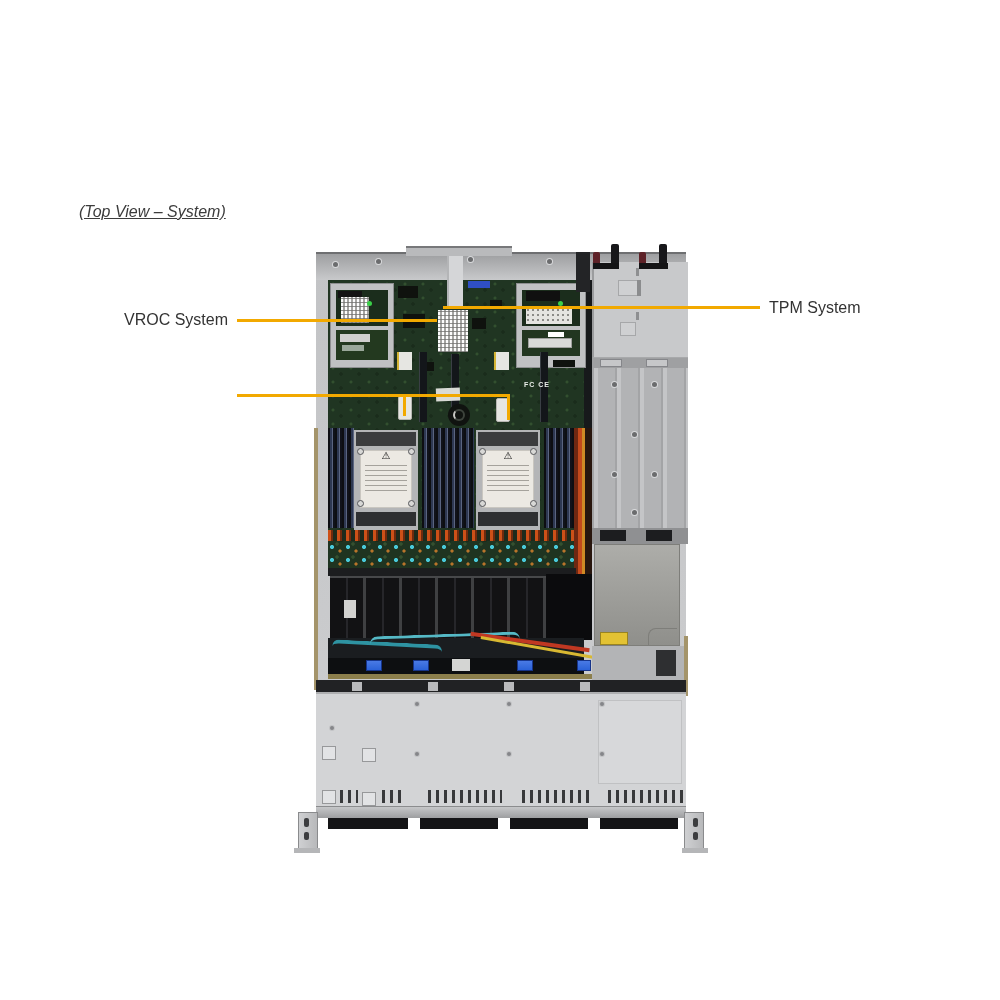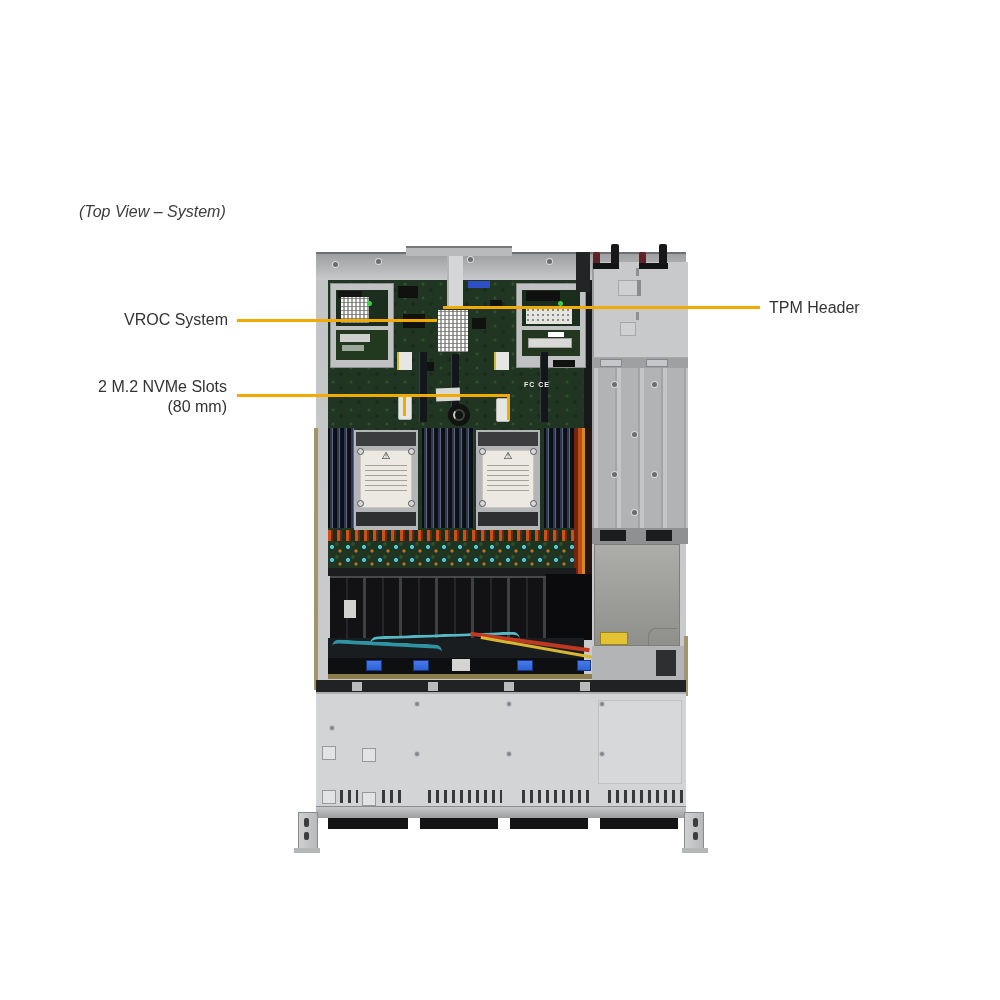--- a/index.html
+++ b/index.html
@@ -42,27 +42,23 @@
   .pad{background:#e2e3e5;border:1px solid #97989a;box-sizing:border-box;}
   .ear{background:linear-gradient(90deg,#cfd0d2,#b8b9bb);border:1px solid #8a8b8d;box-sizing:border-box;}
   .fcc{font-size:7px;letter-spacing:1px;color:#e8ece8;font-weight:bold;}
   .warn{font-size:10px;line-height:10px;color:#1a1a1a;text-align:center;}
 </style>
 </head>
 <body>
 
 <div class="canvas">
 
-  <div class="abs title" style="left:79px;top:203px;">(Top View – System)</div>
+  <div class="abs title" style="left:79px;top:203px;text-decoration:underline;">(Top View – System)</div>
   <div class="abs lbl" style="left:80px;top:311px;width:148px;text-align:right;">VROC System</div>
-  <div class="abs lbl" style="left:769px;top:299px;">TPM Header</div>
-  <div class="abs lbl" style="left:79px;top:377px;width:148px;text-align:right;line-height:20px;">
-    <div>2 M.2 NVMe Slots</div>
-    <div>(80 mm)</div>
-  </div>
+  <div class="abs lbl" style="left:769px;top:299px;">TPM System</div>
 
   <div class="abs" style="left:0;top:0;width:1000px;height:1000px;">
 
     <div class="abs" style="left:316px;top:252px;width:370px;height:563px;background:linear-gradient(#c2c3c5,#cdced0);"></div>
     <div class="abs" style="left:314px;top:428px;width:4px;height:262px;background:#a4946a;"></div>
     <div class="abs" style="left:684px;top:636px;width:4px;height:60px;background:#a4946a;"></div>
 
     <div class="abs" style="left:316px;top:252px;width:370px;height:28px;background:linear-gradient(#9e9fa1,#c8c9cb);border-top:2px solid #6e6f71;box-sizing:border-box;"></div>
     <div class="abs" style="left:406px;top:246px;width:106px;height:10px;background:#b9babc;border-top:2px solid #77787a;box-sizing:border-box;"></div>
     <div class="abs screw" style="left:333px;top:262px;"></div>

